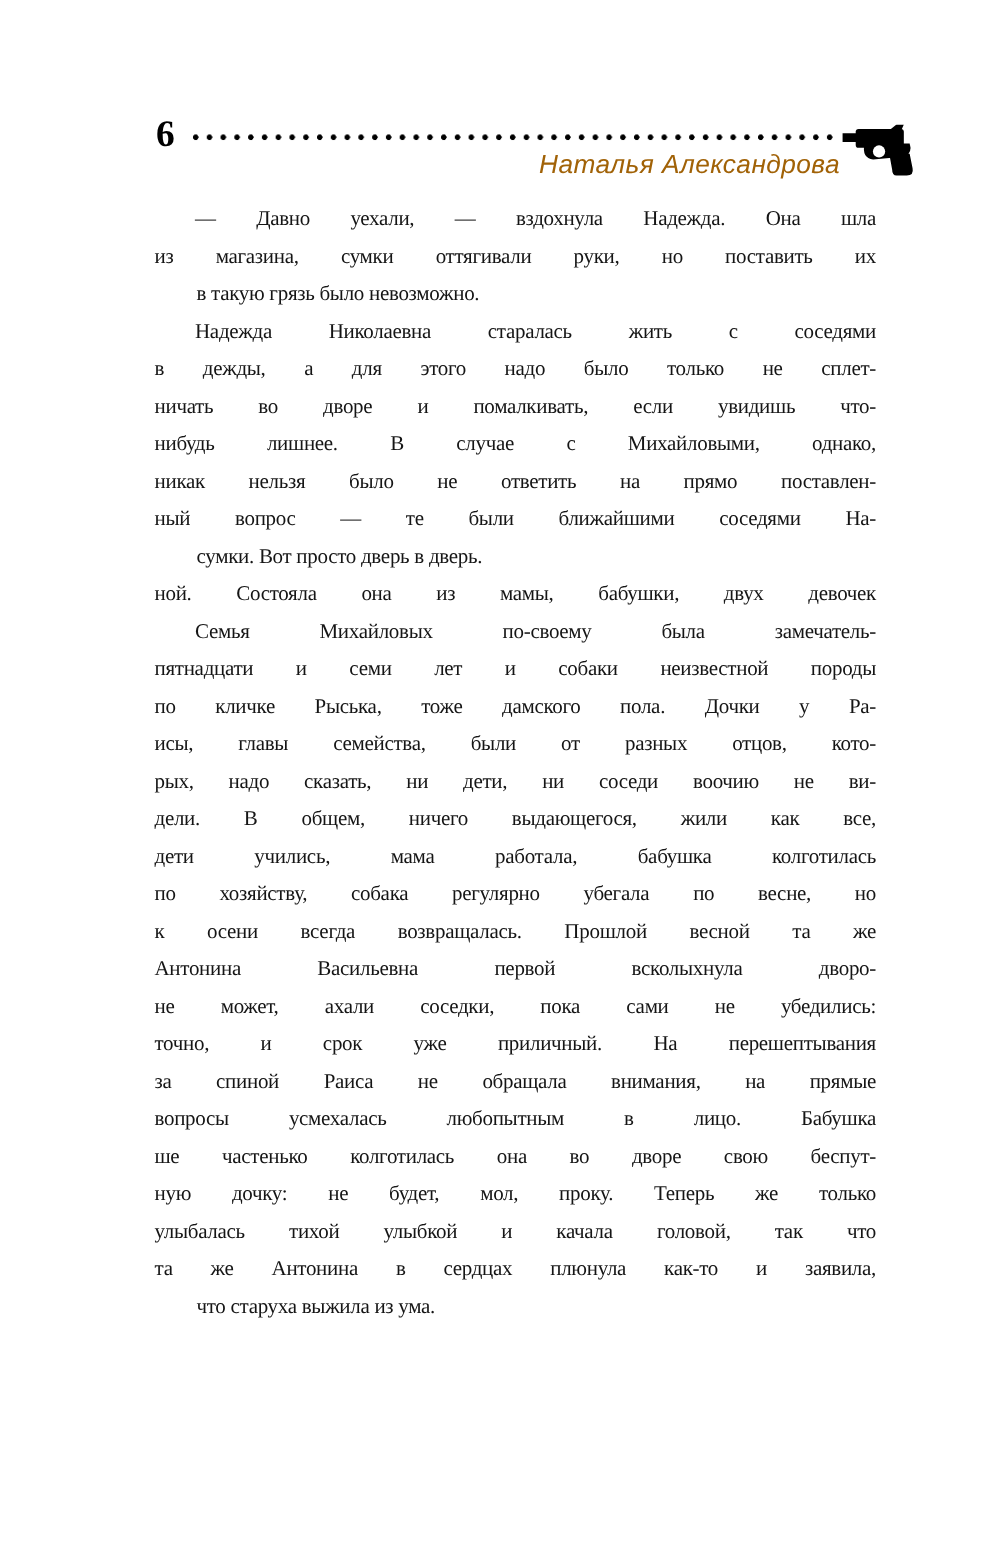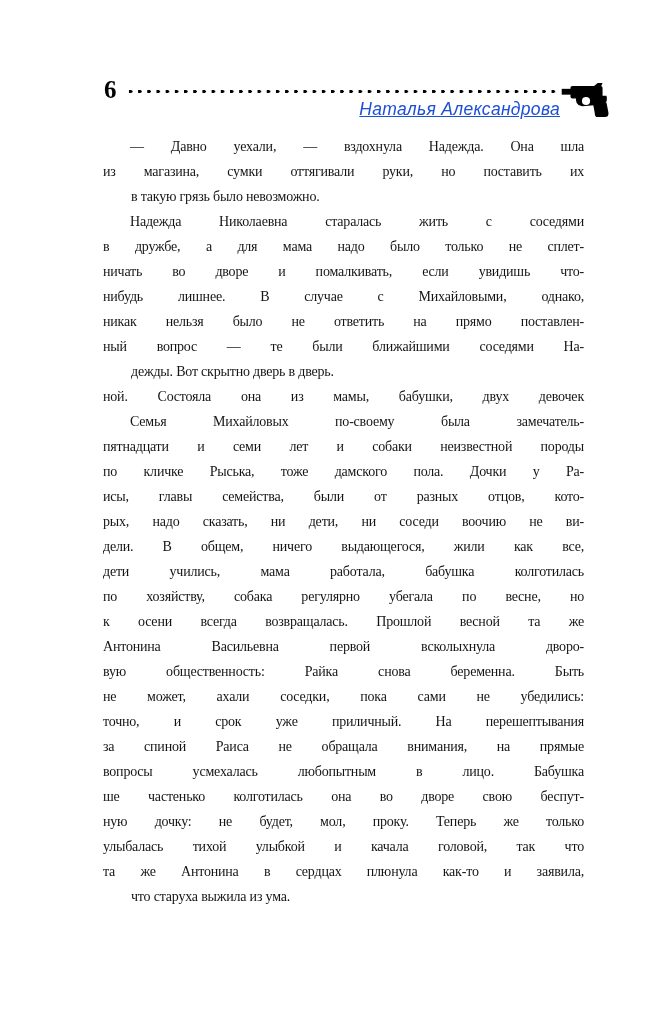--- a/index.html
+++ b/index.html
@@ -52,23 +52,22 @@
     height: 35px;
   }
   .author-name {
     position: absolute;
     right: 24px;
     top: 19px;
     font-family: "Liberation Sans", sans-serif;
     font-style: italic;
     font-size: 17.5px;
     letter-spacing: 0.3px;
-    color: #1d4ed8;
+    color: #a16207;
     white-space: nowrap;
-    text-decoration: underline;
   }
   
   .text-block {
     margin-top: 0;
     width: 481px;
   }
   .paragraph { margin: 0; }
   .line {
     font-size: 14px;
     line-height: 25px;
@@ -108,40 +107,39 @@
   </div>
 
   <div class="text-block">
       <div class="paragraph">
         <div class="line first">— Давно уехали, — вздохнула Надежда. Она шла</div>
         <div class="line">из магазина, сумки оттягивали руки, но поставить их</div>
         <div class="line last">в такую грязь было невозможно.</div>
       </div>
       <div class="paragraph">
         <div class="line first">Надежда Николаевна старалась жить с соседями</div>
-        <div class="line">в дружбе, а для мама надо было только не сплет-</div>
+        <div class="line">в дежды, а для этого надо было только не сплет-</div>
         <div class="line">ничать во дворе и помалкивать, если увидишь что-</div>
         <div class="line">нибудь лишнее. В случае с Михайловыми, однако,</div>
         <div class="line">никак нельзя было не ответить на прямо поставлен-</div>
         <div class="line">ный вопрос — те были ближайшими соседями На-</div>
-        <div class="line last">дежды. Вот скрытно дверь в дверь.</div>
+        <div class="line last">сумки. Вот просто дверь в дверь.</div>
       </div>
       <div class="paragraph">
         <div class="line">ной. Состояла она из мамы, бабушки, двух девочек</div>
         <div class="line first">Семья Михайловых по-своему была замечатель-</div>
         <div class="line">пятнадцати и семи лет и собаки неизвестной породы</div>
         <div class="line">по кличке Рыська, тоже дамского пола. Дочки у Ра-</div>
         <div class="line">исы, главы семейства, были от разных отцов, кото-</div>
         <div class="line">рых, надо сказать, ни дети, ни соседи воочию не ви-</div>
         <div class="line">дели. В общем, ничего выдающегося, жили как все,</div>
         <div class="line">дети учились, мама работала, бабушка колготилась</div>
         <div class="line">по хозяйству, собака регулярно убегала по весне, но</div>
         <div class="line">к осени всегда возвращалась. Прошлой весной та же</div>
         <div class="line">Антонина Васильевна первой всколыхнула дворо-</div>
-        <div class="line">вую общественность: Райка снова беременна. Быть</div>
         <div class="line">не может, ахали соседки, пока сами не убедились:</div>
         <div class="line">точно, и срок уже приличный. На перешептывания</div>
         <div class="line">за спиной Раиса не обращала внимания, на прямые</div>
         <div class="line">вопросы усмехалась любопытным в лицо. Бабушка</div>
         <div class="line">ше частенько колготилась она во дворе свою беспут-</div>
         <div class="line">ную дочку: не будет, мол, проку. Теперь же только</div>
         <div class="line">улыбалась тихой улыбкой и качала головой, так что</div>
         <div class="line">та же Антонина в сердцах плюнула как-то и заявила,</div>
         <div class="line last">что старуха выжила из ума.</div>
       </div>

